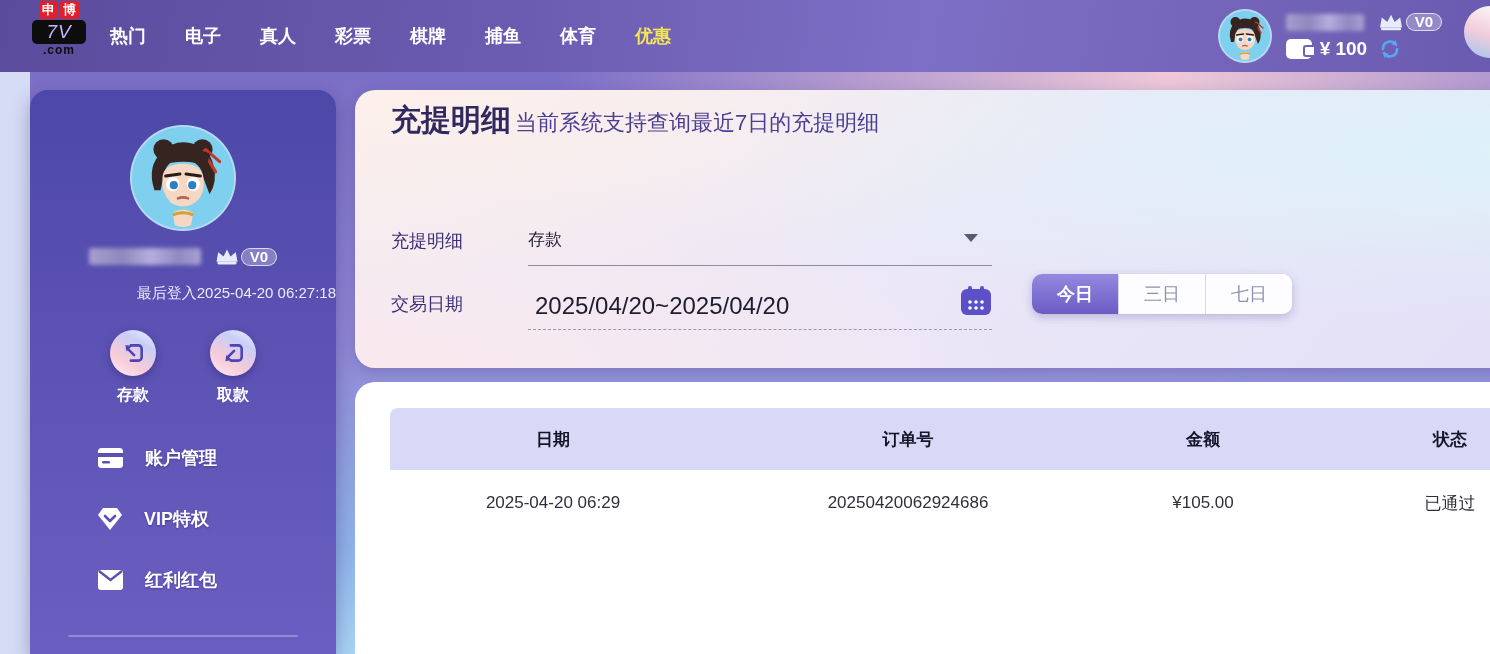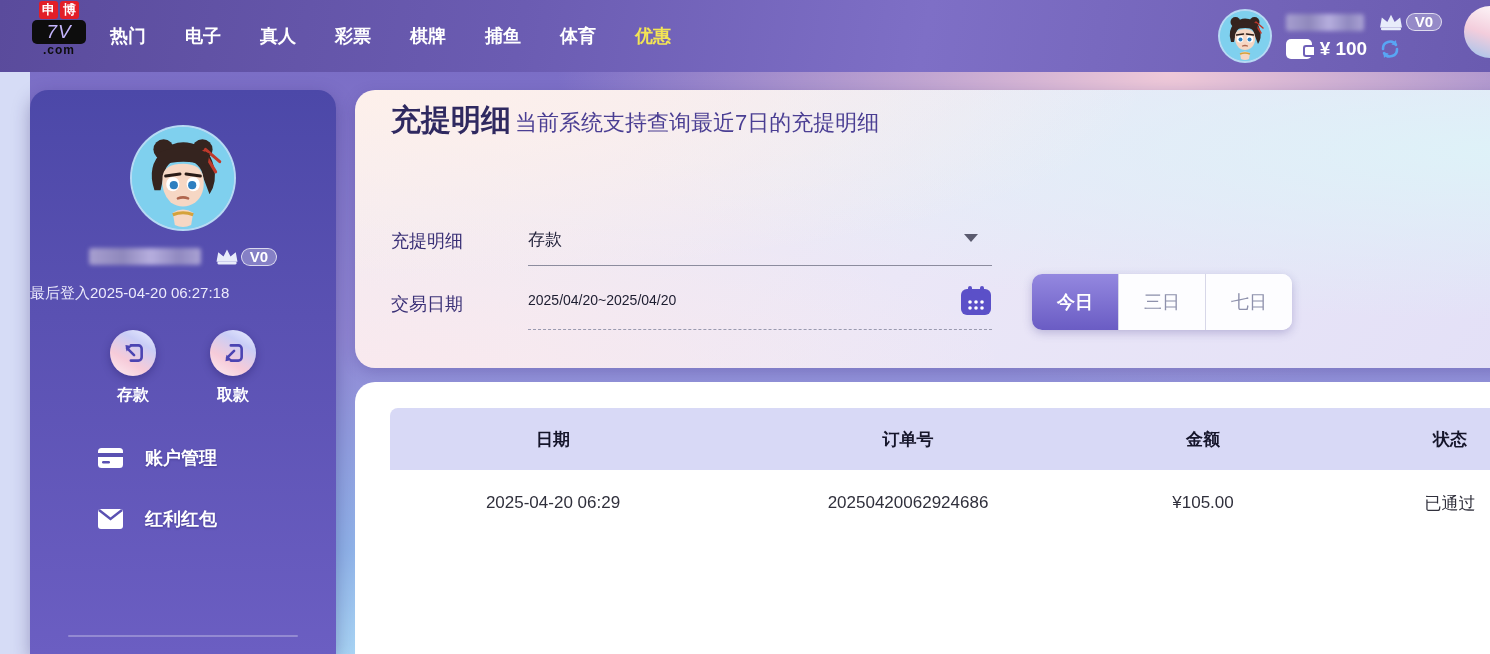--- a/index.html
+++ b/index.html
@@ -49,21 +49,21 @@
 
   
   .sidebar { position:absolute; left:30px; top:90px; width:306px; height:564px; z-index:4;
     border-radius:18px 18px 0 0; background:linear-gradient(180deg,#4c48a8 0%,#5a51b2 40%,#6b5ec2 100%);
     box-shadow:0 6px 18px rgba(40,30,100,.35); }
   .sb-avatar { position:absolute; left:50%; transform:translateX(-50%); top:35px; }
   .sb-avatar svg { width:102px; height:102px; display:block; }
   .sb-name { position:absolute; top:156px; left:0; width:100%; display:flex; justify-content:center;
     align-items:center; }
   .sb-name .name-blur { width:112px; }
-  .sb-login { position:absolute; top:194px; width:100%; text-align:left; color:#eceafc; font-size:15px; }
+  .sb-login { position:absolute; top:194px; width:100%; text-align:right; color:#eceafc; font-size:15px; }
   .sb-actions { position:absolute; top:240px; width:100%; display:flex; justify-content:center; gap:34px; }
   .sb-action { width:66px; text-align:center; cursor:pointer; }
   .sb-action-circle { width:46px; height:46px; margin:0 auto; border-radius:50%;
     background:linear-gradient(210deg,#eef1ff 0%,#c9cdf6 30%,#f6cbd9 65%,#fdeef2 100%);
     display:flex; align-items:center; justify-content:center; box-shadow:0 3px 8px rgba(30,20,90,.35); }
   .sb-action-label { margin-top:9px; color:#fff; font-size:16px; font-weight:bold; }
   .sb-menu { position:absolute; top:348px; left:68px; }
   .sb-menu-item { display:flex; align-items:center; gap:22px; height:40px; margin-bottom:21px; cursor:pointer; }
   .sb-menu-item .mi-label { color:#fff; font-size:18px; font-weight:bold; text-shadow:0 1px 2px rgba(40,30,110,.5); }
   .sb-divider { position:absolute; top:545px; left:38px; width:230px; height:2px;
@@ -84,23 +84,23 @@
   .fp-row-label { position:absolute; left:36px; font-size:18px; color:#3a3076; }
   .fp-type-label { top:139px; }
   .fp-date-label { top:202px; }
   .fp-select { position:absolute; left:173px; top:120px; width:464px; height:56px; cursor:pointer;
     border-bottom:1px solid #8c8c9e; }
   .fp-select-value { position:absolute; left:0; top:18px; font-size:17px; color:#22223a; }
   .fp-caret { position:absolute; right:14px; top:24px; width:0; height:0;
     border-left:7px solid transparent; border-right:7px solid transparent; border-top:8px solid #5a5a6e; }
   .fp-date { position:absolute; left:173px; top:186px; width:464px; height:54px; cursor:pointer;
     border-bottom:1px dashed #9a9ab0; }
-  .fp-date-value { position:absolute; left:0; top:16px; font-size:14px; color:#1d1d30; }
+  .fp-date-value { position:absolute; left:7px; top:16px; font-size:24px; color:#1d1d30; }
   .fp-cal { position:absolute; left:606px; top:196px; cursor:pointer; }
-  .range-group { position:absolute; left:677px; top:184px; width:260px; height:56px; display:flex;
+  .range-group { position:absolute; left:677px; top:184px; width:260px; height:40px; display:flex;
     border-radius:10px; overflow:hidden; box-shadow:0 3px 10px rgba(80,70,150,.3); background:#fdfdff; }
   .range-btn { flex:1; display:flex; align-items:center; justify-content:center; font-size:18px;
     color:#8e91ac; cursor:pointer; border-right:1px solid #d7d7e8; background:#fdfdff; }
   .range-btn:last-child { border-right:none; }
   .range-btn.active { background:linear-gradient(180deg,#9488e0 0%,#6a5cc4 100%); color:#fff; font-weight:bold; }
 
   
   .table-card { position:absolute; left:355px; top:382px; width:1160px; height:272px; z-index:3;
     background:#ffffff; border-radius:20px 0 0 0; }
   .tbl-header { position:absolute; left:35px; top:26px; width:1204px; height:62px; background:#d8d9f6;
@@ -237,20 +237,27 @@
     <div class="sb-menu">
       <div class="sb-menu-item">
         <svg width="25" height="20" viewBox="0 0 25 20">
           <rect x="0" y="0" width="25" height="20" rx="3.5" fill="#ffffff"></rect>
           <rect x="0" y="5" width="25" height="4" fill="#5a51b2"></rect>
           <rect x="4" y="13" width="8" height="2.4" rx="1.2" fill="#5a51b2"></rect>
         </svg>
         <span class="mi-label">账户管理</span>
       </div>
       <div class="sb-menu-item">
+        <svg width="24" height="22" viewBox="0 0 24 22">
+          <path d="M5 0 L19 0 L24 7 L12 22 L0 7 Z" fill="#ffffff"></path>
+          <path d="M7 8 L12 13 L17 8" fill="none" stroke="#5a51b2" stroke-width="2.6" stroke-linecap="round" stroke-linejoin="round"></path>
+        </svg>
+        <span class="mi-label">VIP特权</span>
+      </div>
+      <div class="sb-menu-item">
         <svg width="25" height="20" viewBox="0 0 25 20">
           <rect x="0" y="0" width="25" height="20" rx="3" fill="#ffffff"></rect>
           <path d="M1 1 L12.5 10 L24 1" fill="none" stroke="#5a51b2" stroke-width="2.4"></path>
         </svg>
         <span class="mi-label">红利红包</span>
       </div>
     </div>
     <div class="sb-divider"></div>
   </div>
 

